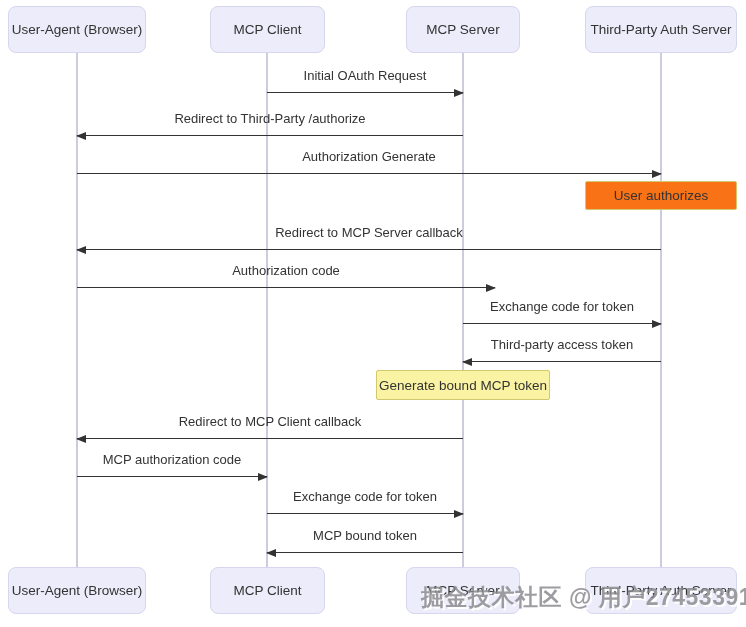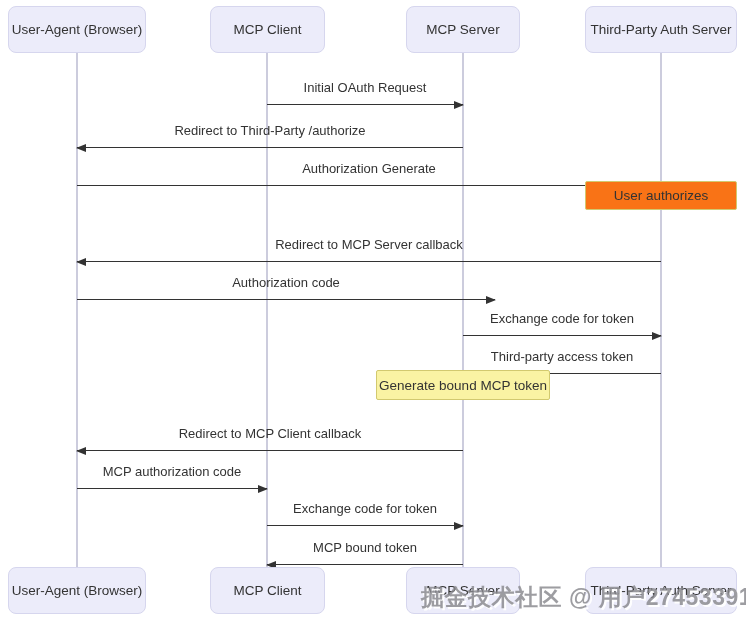--- a/index.html
+++ b/index.html
@@ -17,21 +17,21 @@
     align-items: center;
     justify-content: center;
     border-radius: 8px;
     font-size: 13.5px;
     color: #333333;
     box-sizing: border-box;
     border: 1px solid;
     white-space: nowrap;
   }
   .lifeline { position: absolute; }
-  .msg { position: absolute; margin-top: 12px; }
+  .msg { position: absolute; }
   .msg-label {
     position: absolute;
     left: 0; right: 0; top: 0;
     text-align: center;
     font-size: 13px;
     color: #333333;
     white-space: nowrap;
   }
   .msg-line {
     position: absolute;

